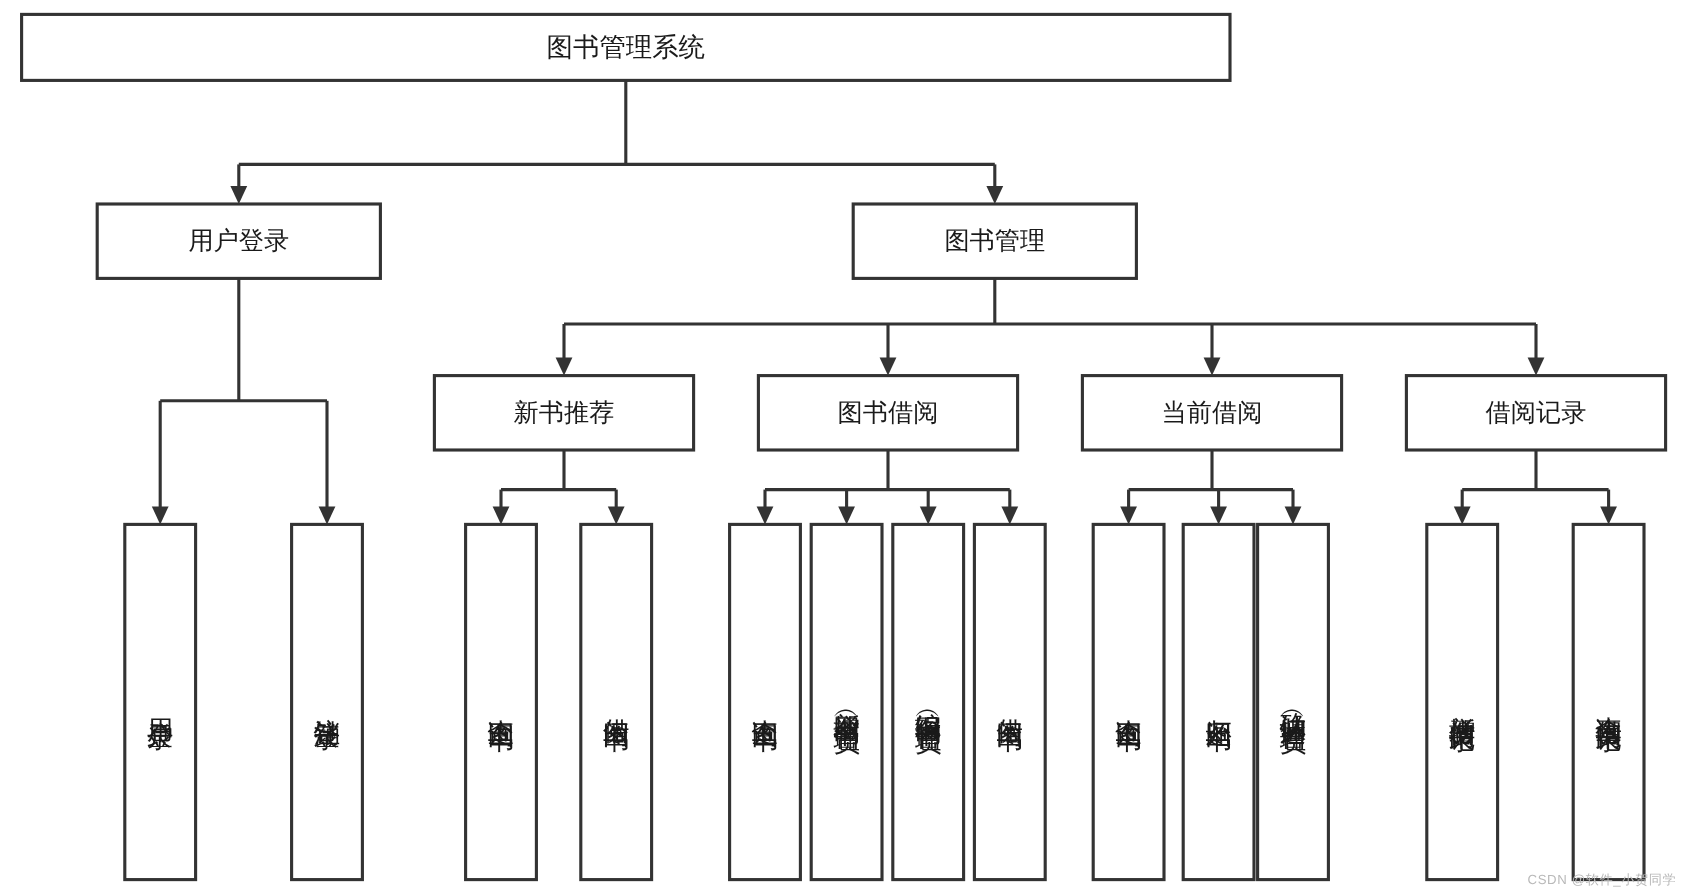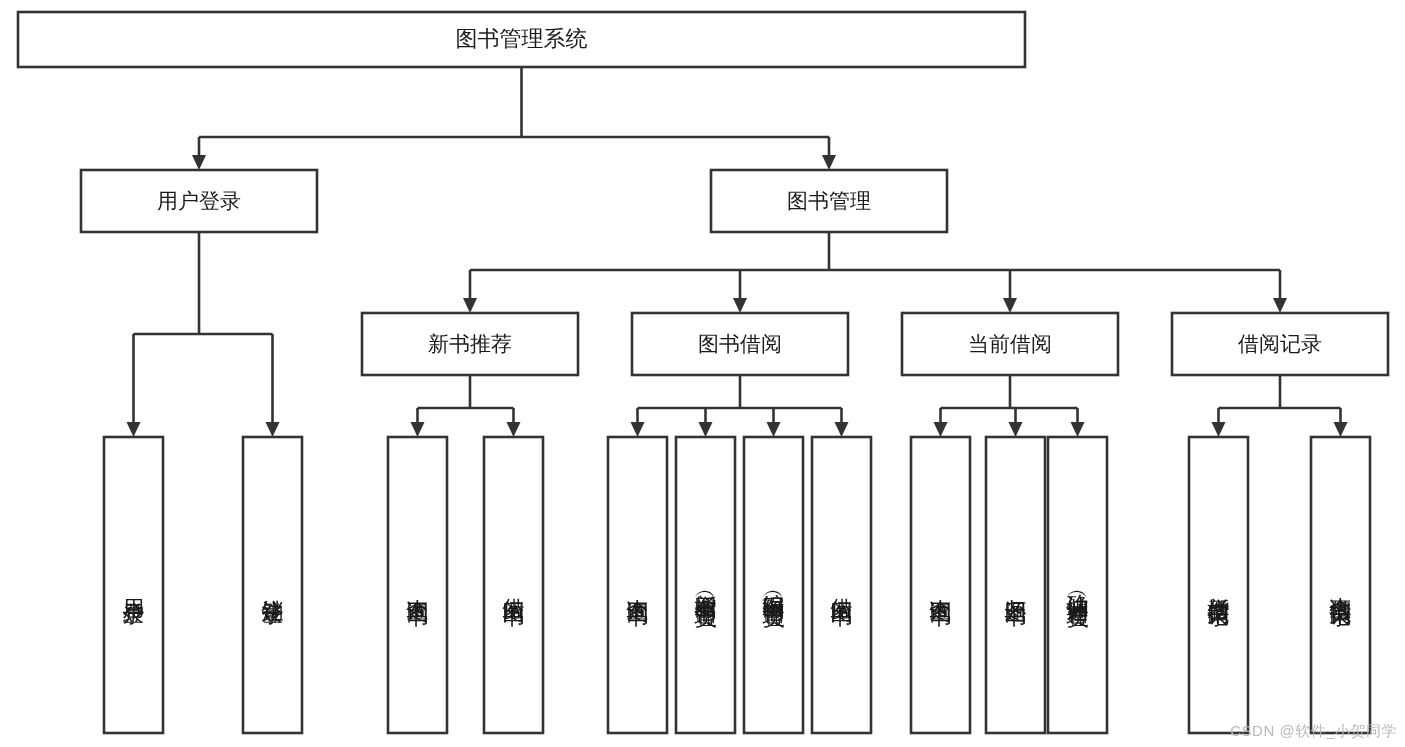--- a/index.html
+++ b/index.html
@@ -60,21 +60,21 @@
     color: #1a1a1a;
     text-align: center;
     white-space: nowrap;
     pointer-events: none;
   }
   .watermark {
     position: absolute;
     right: 8px;
     bottom: 6px;
     font-family: "Liberation Sans", "DejaVu Sans", sans-serif;
-    font-size: 15px;
+    font-size: 11px;
     color: #b9b9b9;
     white-space: nowrap;
     letter-spacing: 0.5px;
   }
 </style>
 </head>
 <body>
 
 <div id="diagram-root">
 

